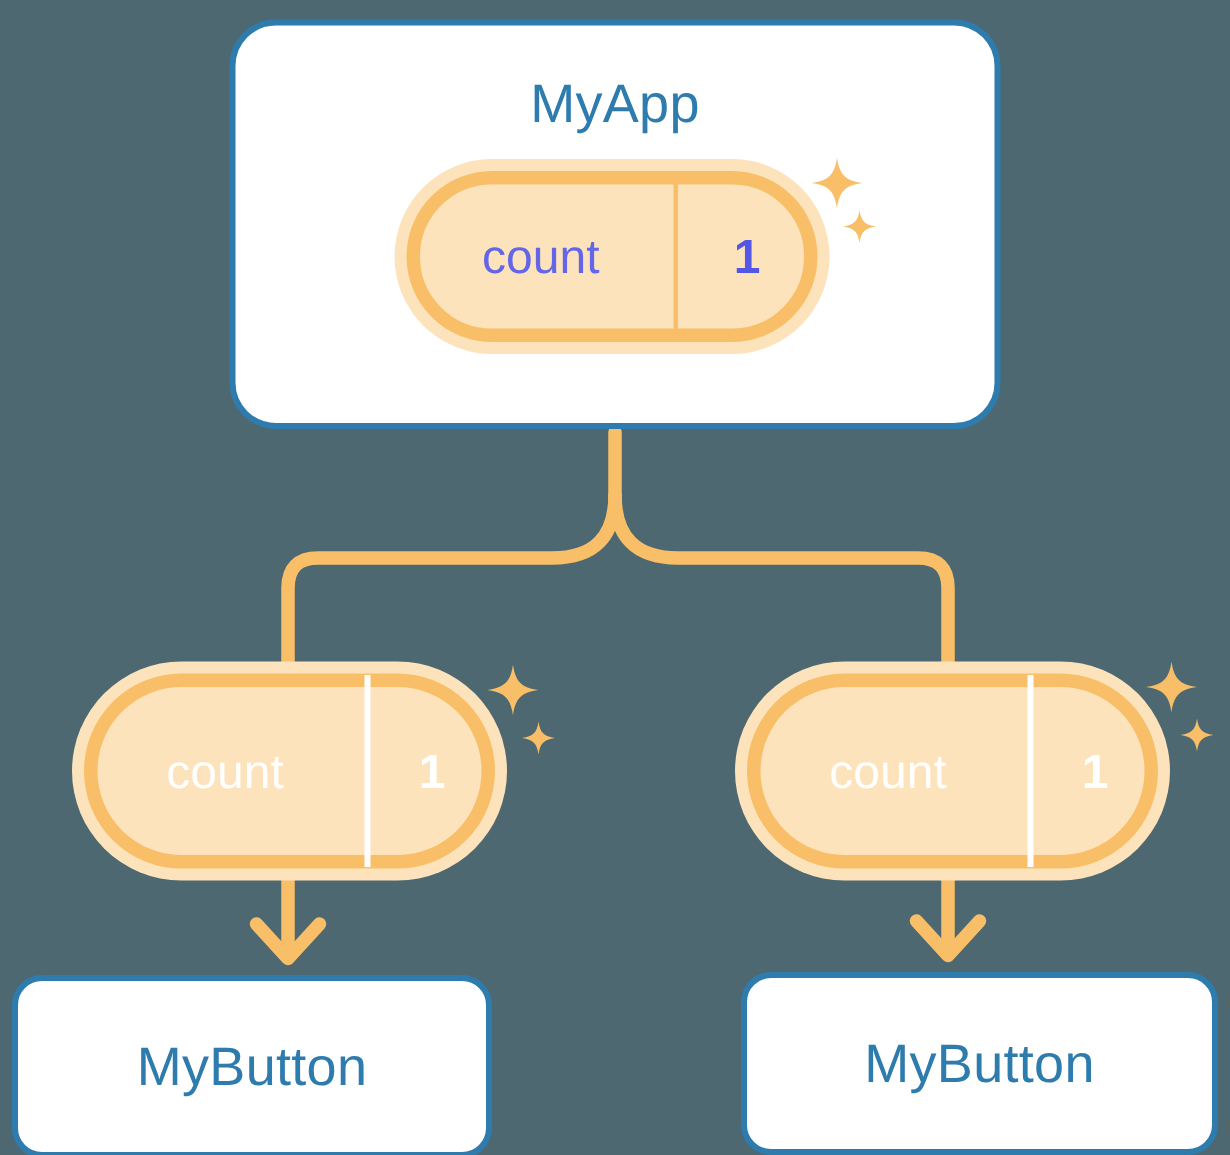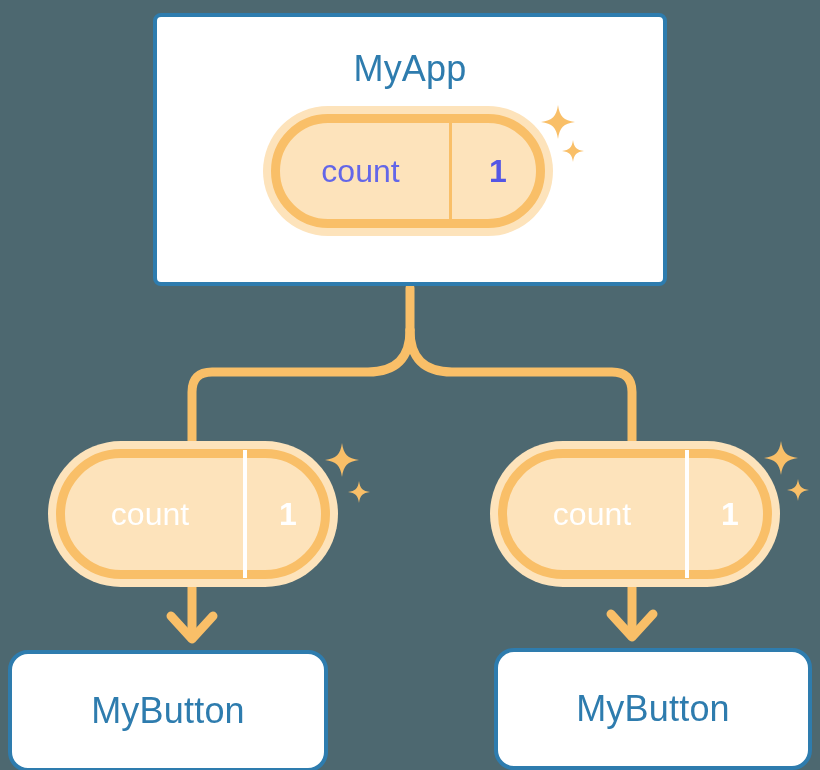--- a/index.html
+++ b/index.html
@@ -49,21 +49,21 @@
     line-height: 1;
     white-space: nowrap;
   }
 
   
   #card-root {
     left: 153px;
     top: 13px;
     width: 514px;
     height: 273px;
-    border-radius: 8px;
+    border-radius: 31px;
     justify-content: flex-start;
   }
   #card-root .card-title {
     margin-top: 34px;
   }
 
   
   .card-leaf {
     height: 122px;
     justify-content: center;

